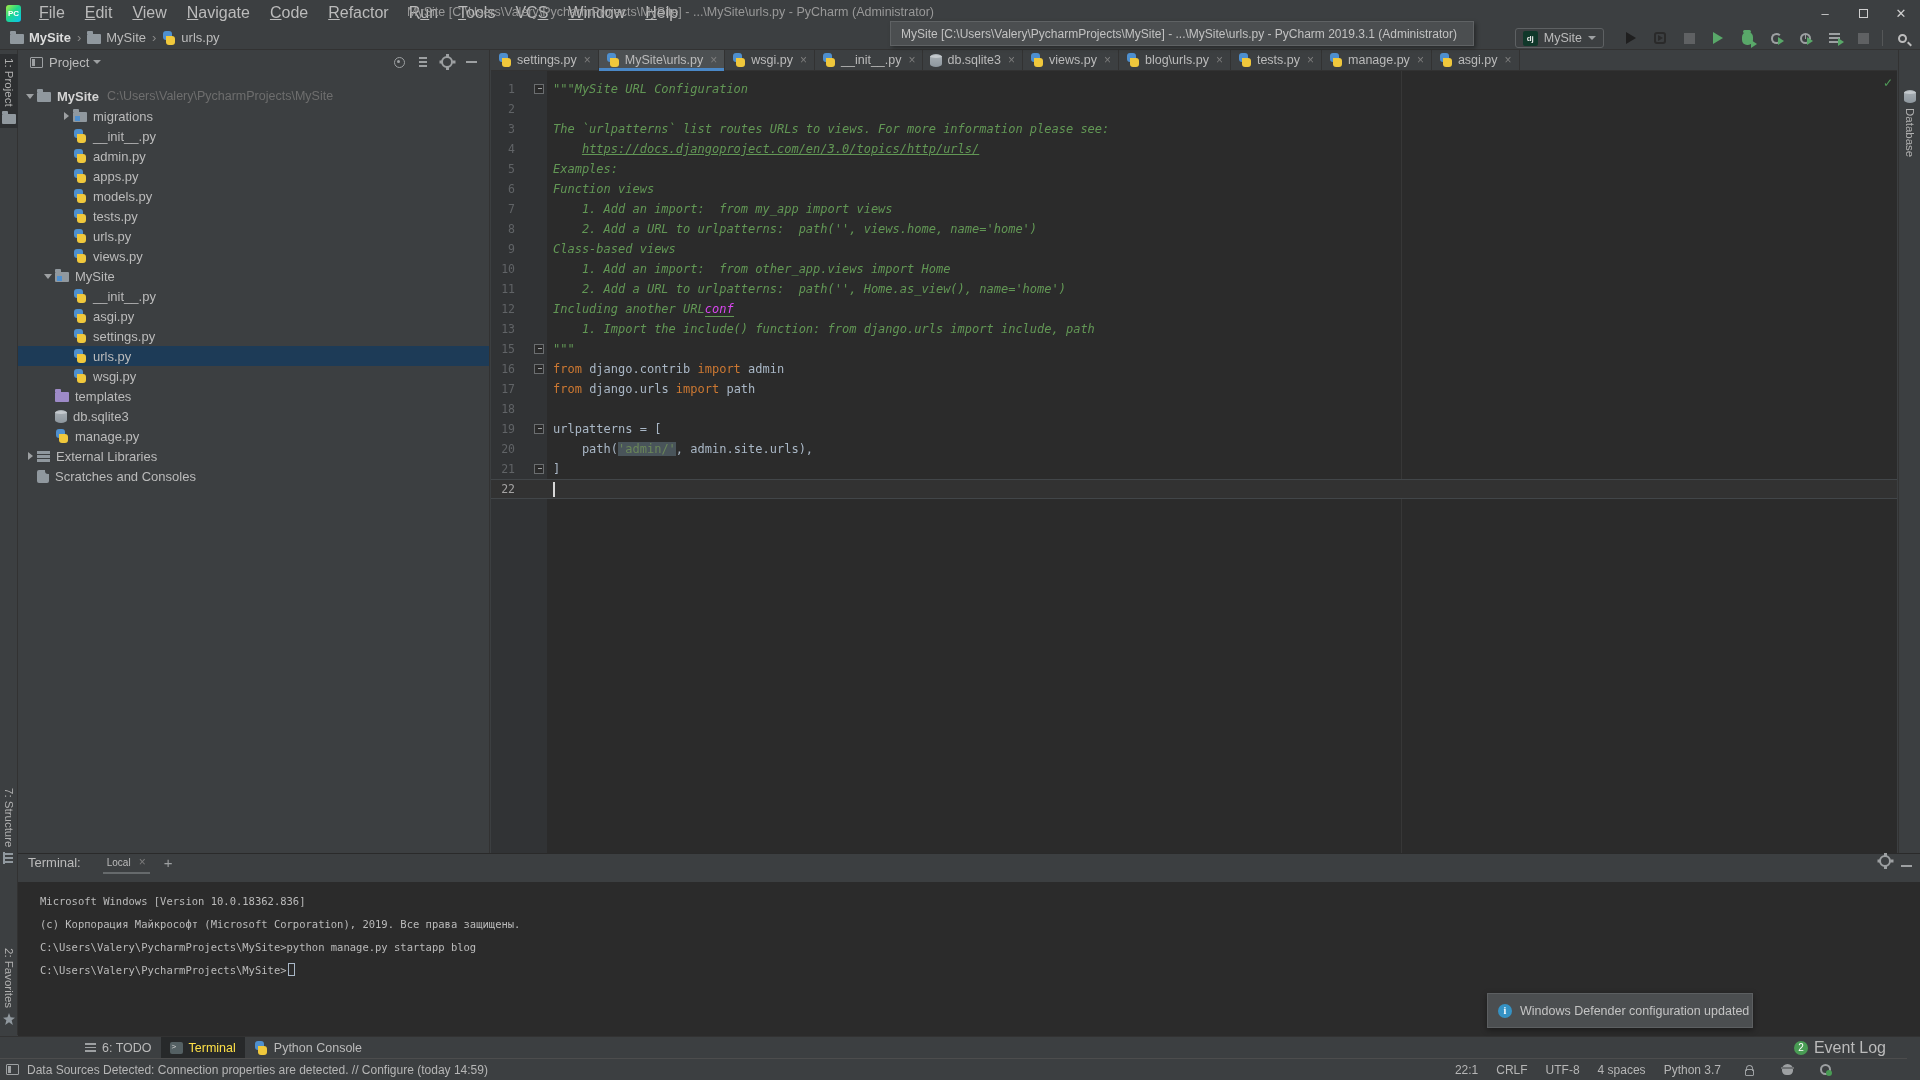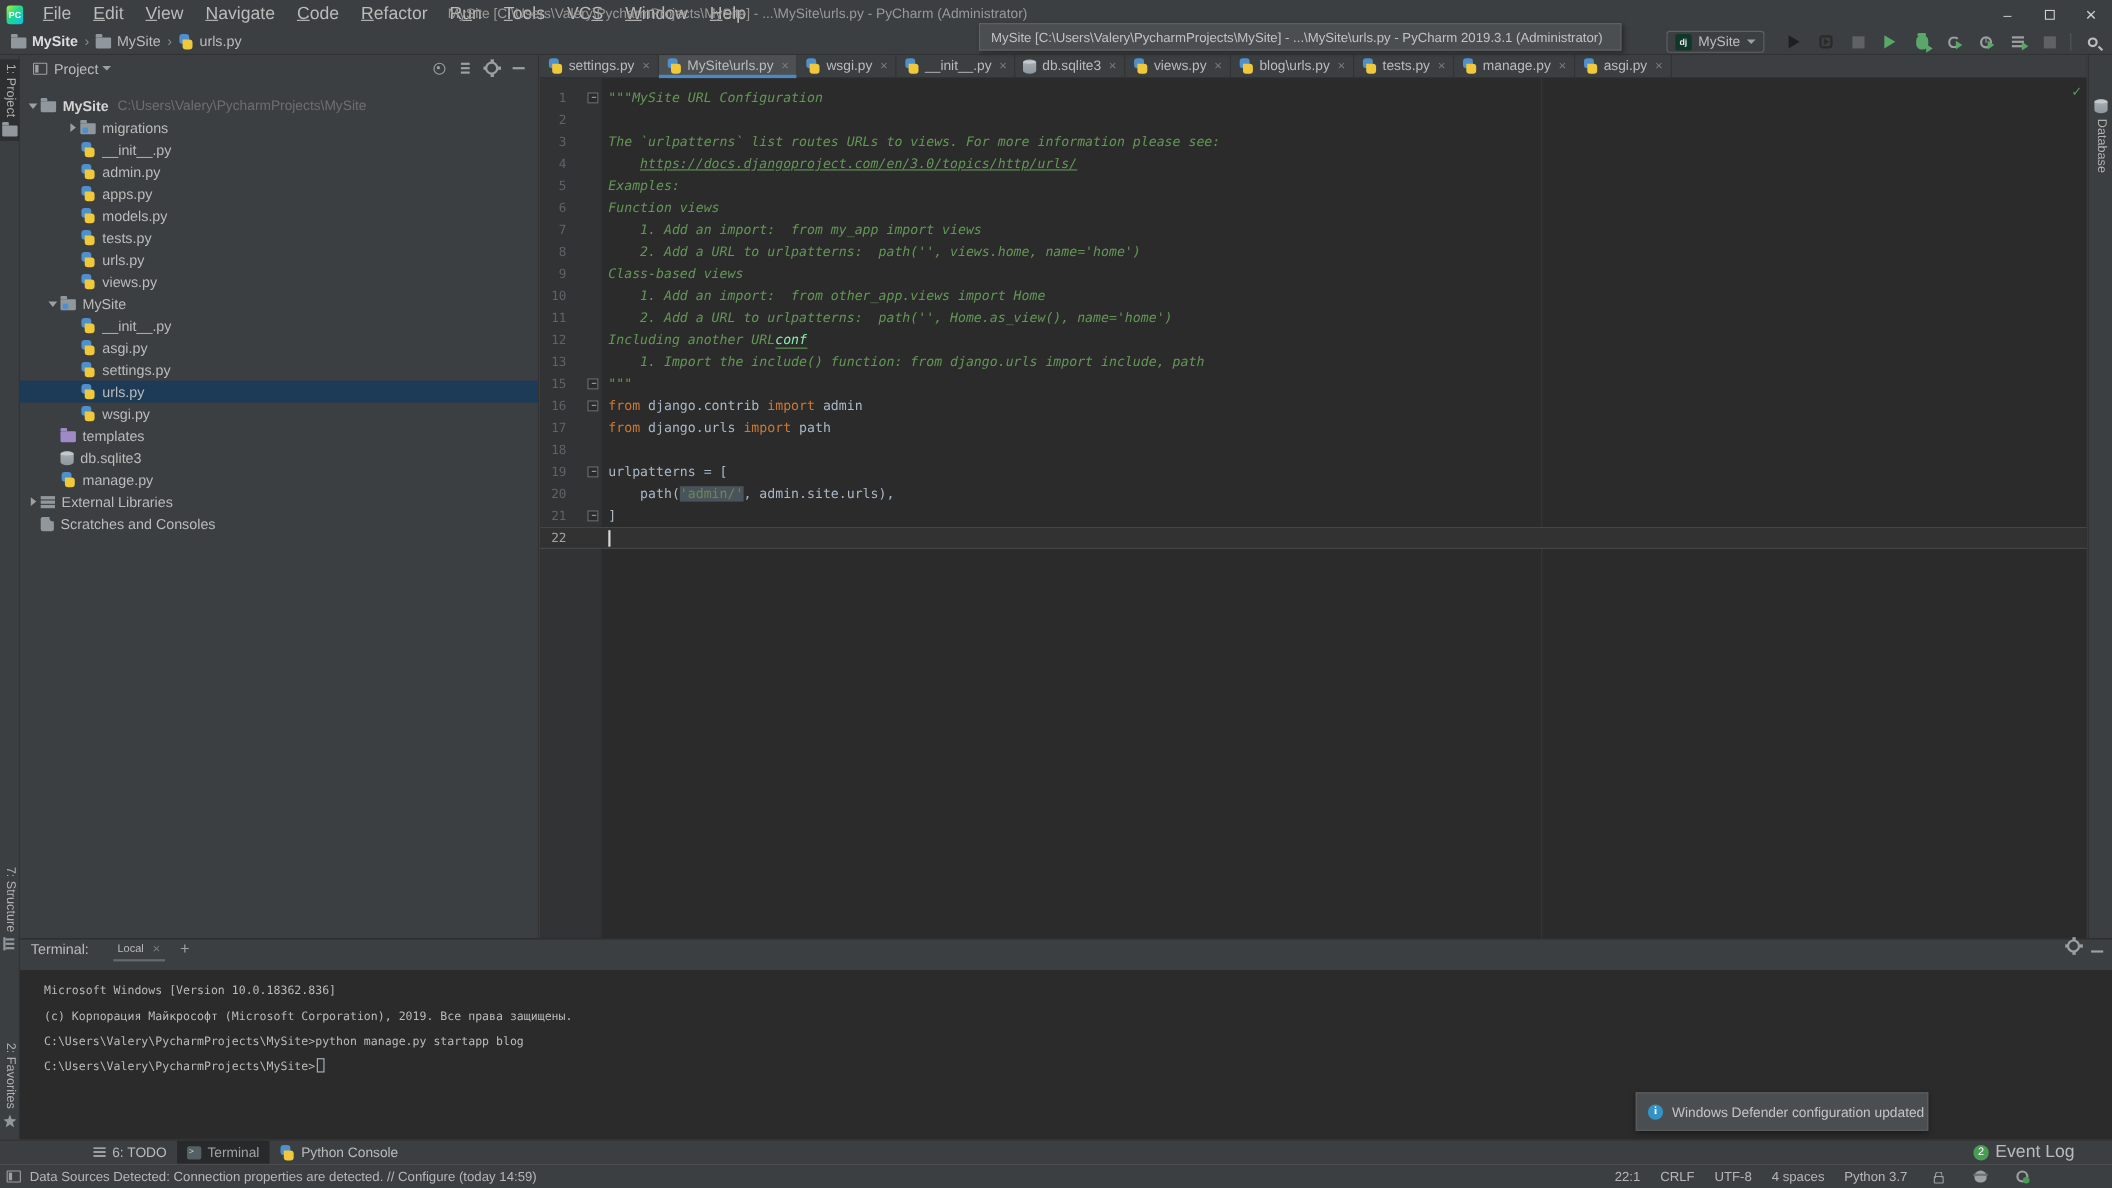--- a/index.html
+++ b/index.html
@@ -86,21 +86,21 @@
     font-family:"DejaVu Sans Mono", monospace; font-size:12px; }
   .code-line { height:20px; display:flex; align-items:center; }
   .lnum { width:24px; flex:0 0 24px; text-align:right; color:#606366; font-size:11.5px; }
   .fold { width:32px; flex:0 0 32px; position:relative; height:20px; }
   .fold.on::before { content:""; position:absolute; right:3px; top:5px; width:8px; height:8px;
     border:1px solid #6a6d6f; background:#2b2b2b; }
   .fold.on::after { content:""; position:absolute; right:5px; top:9px; width:4px; height:1px; background:#9da0a2; }
   .ltext { white-space:pre; padding-left:6px; color:#a9b7c6; }
   .tk-d { color:#629755; font-style:italic; }
   .tk-dl { color:#629755; font-style:italic; text-decoration:underline; }
-  .tk-du { color:#86efac; font-style:italic; border-bottom:1px solid #629755; }
+  .tk-du { color:#d946ef; font-style:italic; border-bottom:1px solid #629755; }
   .tk-k { color:#cc7832; }
   .tk-sh { color:#6a8759; background:#49545a; }
   .tk-p { color:#a9b7c6; }
   .caret-line { background:#323232; box-shadow:inset 0 1px 0 #424649, inset 0 -1px 0 #424649; }
   .caret-line .lnum { color:#a4a3a3; }
   .editor-caret { display:inline-block; width:2px; height:15px; background:#d8d8d8; vertical-align:middle; }
   #margin-guide { position:absolute; left:910px; top:21px; height:782px; width:1px; background:#373737; }
   #inspect-ok { position:absolute; right:4px; top:26px; color:#4f9b58; font-size:12px; }
 
   
@@ -123,26 +123,26 @@
     border:1px solid #5c5f61; box-shadow:0 2px 6px rgba(0,0,0,.4); display:flex; align-items:center;
     gap:8px; padding:0 10px; z-index:40; }
   #notification .note-text { font-size:12.5px; color:#c4c4c4; white-space:nowrap; }
   .info-ic { width:14px; height:14px; border-radius:50%; background:#3592C4; color:#fff; font-size:10px;
     font-weight:bold; display:flex; align-items:center; justify-content:center; flex:0 0 14px; font-family:"Liberation Serif",serif; }
 
   
   #bottom-bar { position:absolute; left:0; right:0; top:1036px; height:22px; background:#3c3f41;
     border-top:1px solid #323232; display:flex; align-items:center; }
   .bb-item { display:flex; align-items:center; gap:6px; height:22px; padding:0 9px; font-size:12.5px; color:#bbbbbb; }
-  .bb-item.active { background:#27292a; color:#a3a3a3; }
+  .bb-item.active { background:#27292a; color:#fde047; }
   #bb-left { display:flex; margin-left:76px; }
   #bb-right { position:absolute; right:34px; display:flex; align-items:center; gap:6px; }
   .badge { width:14px; height:14px; border-radius:50%; background:#499C54; color:#fff; font-size:10px;
     display:flex; align-items:center; justify-content:center; }
-  #status-bar { position:absolute; left:0; right:0; top:1058px; height:22px; background:#3c3f41;
+  #status-bar { position:absolute; left:0; right:13px; top:1058px; height:22px; background:#3c3f41;
     border-top:1px solid #4d4d4d; display:flex; align-items:center; font-size:12px; color:#b6b6b6; }
   #sb-left { display:flex; align-items:center; gap:8px; margin-left:4px; }
   #sb-right { position:absolute; right:72px; display:flex; align-items:center; gap:18px; }
   .status-item { white-space:nowrap; }
 
   
   .ic { display:inline-block; position:relative; flex:0 0 auto; }
   .ic-python { width:14px; height:14px; }
   .ic-python::before { content:""; position:absolute; left:1px; top:0; width:9px; height:9px;
     background:#4e8fce; border-radius:3px 3px 0 3px; }

